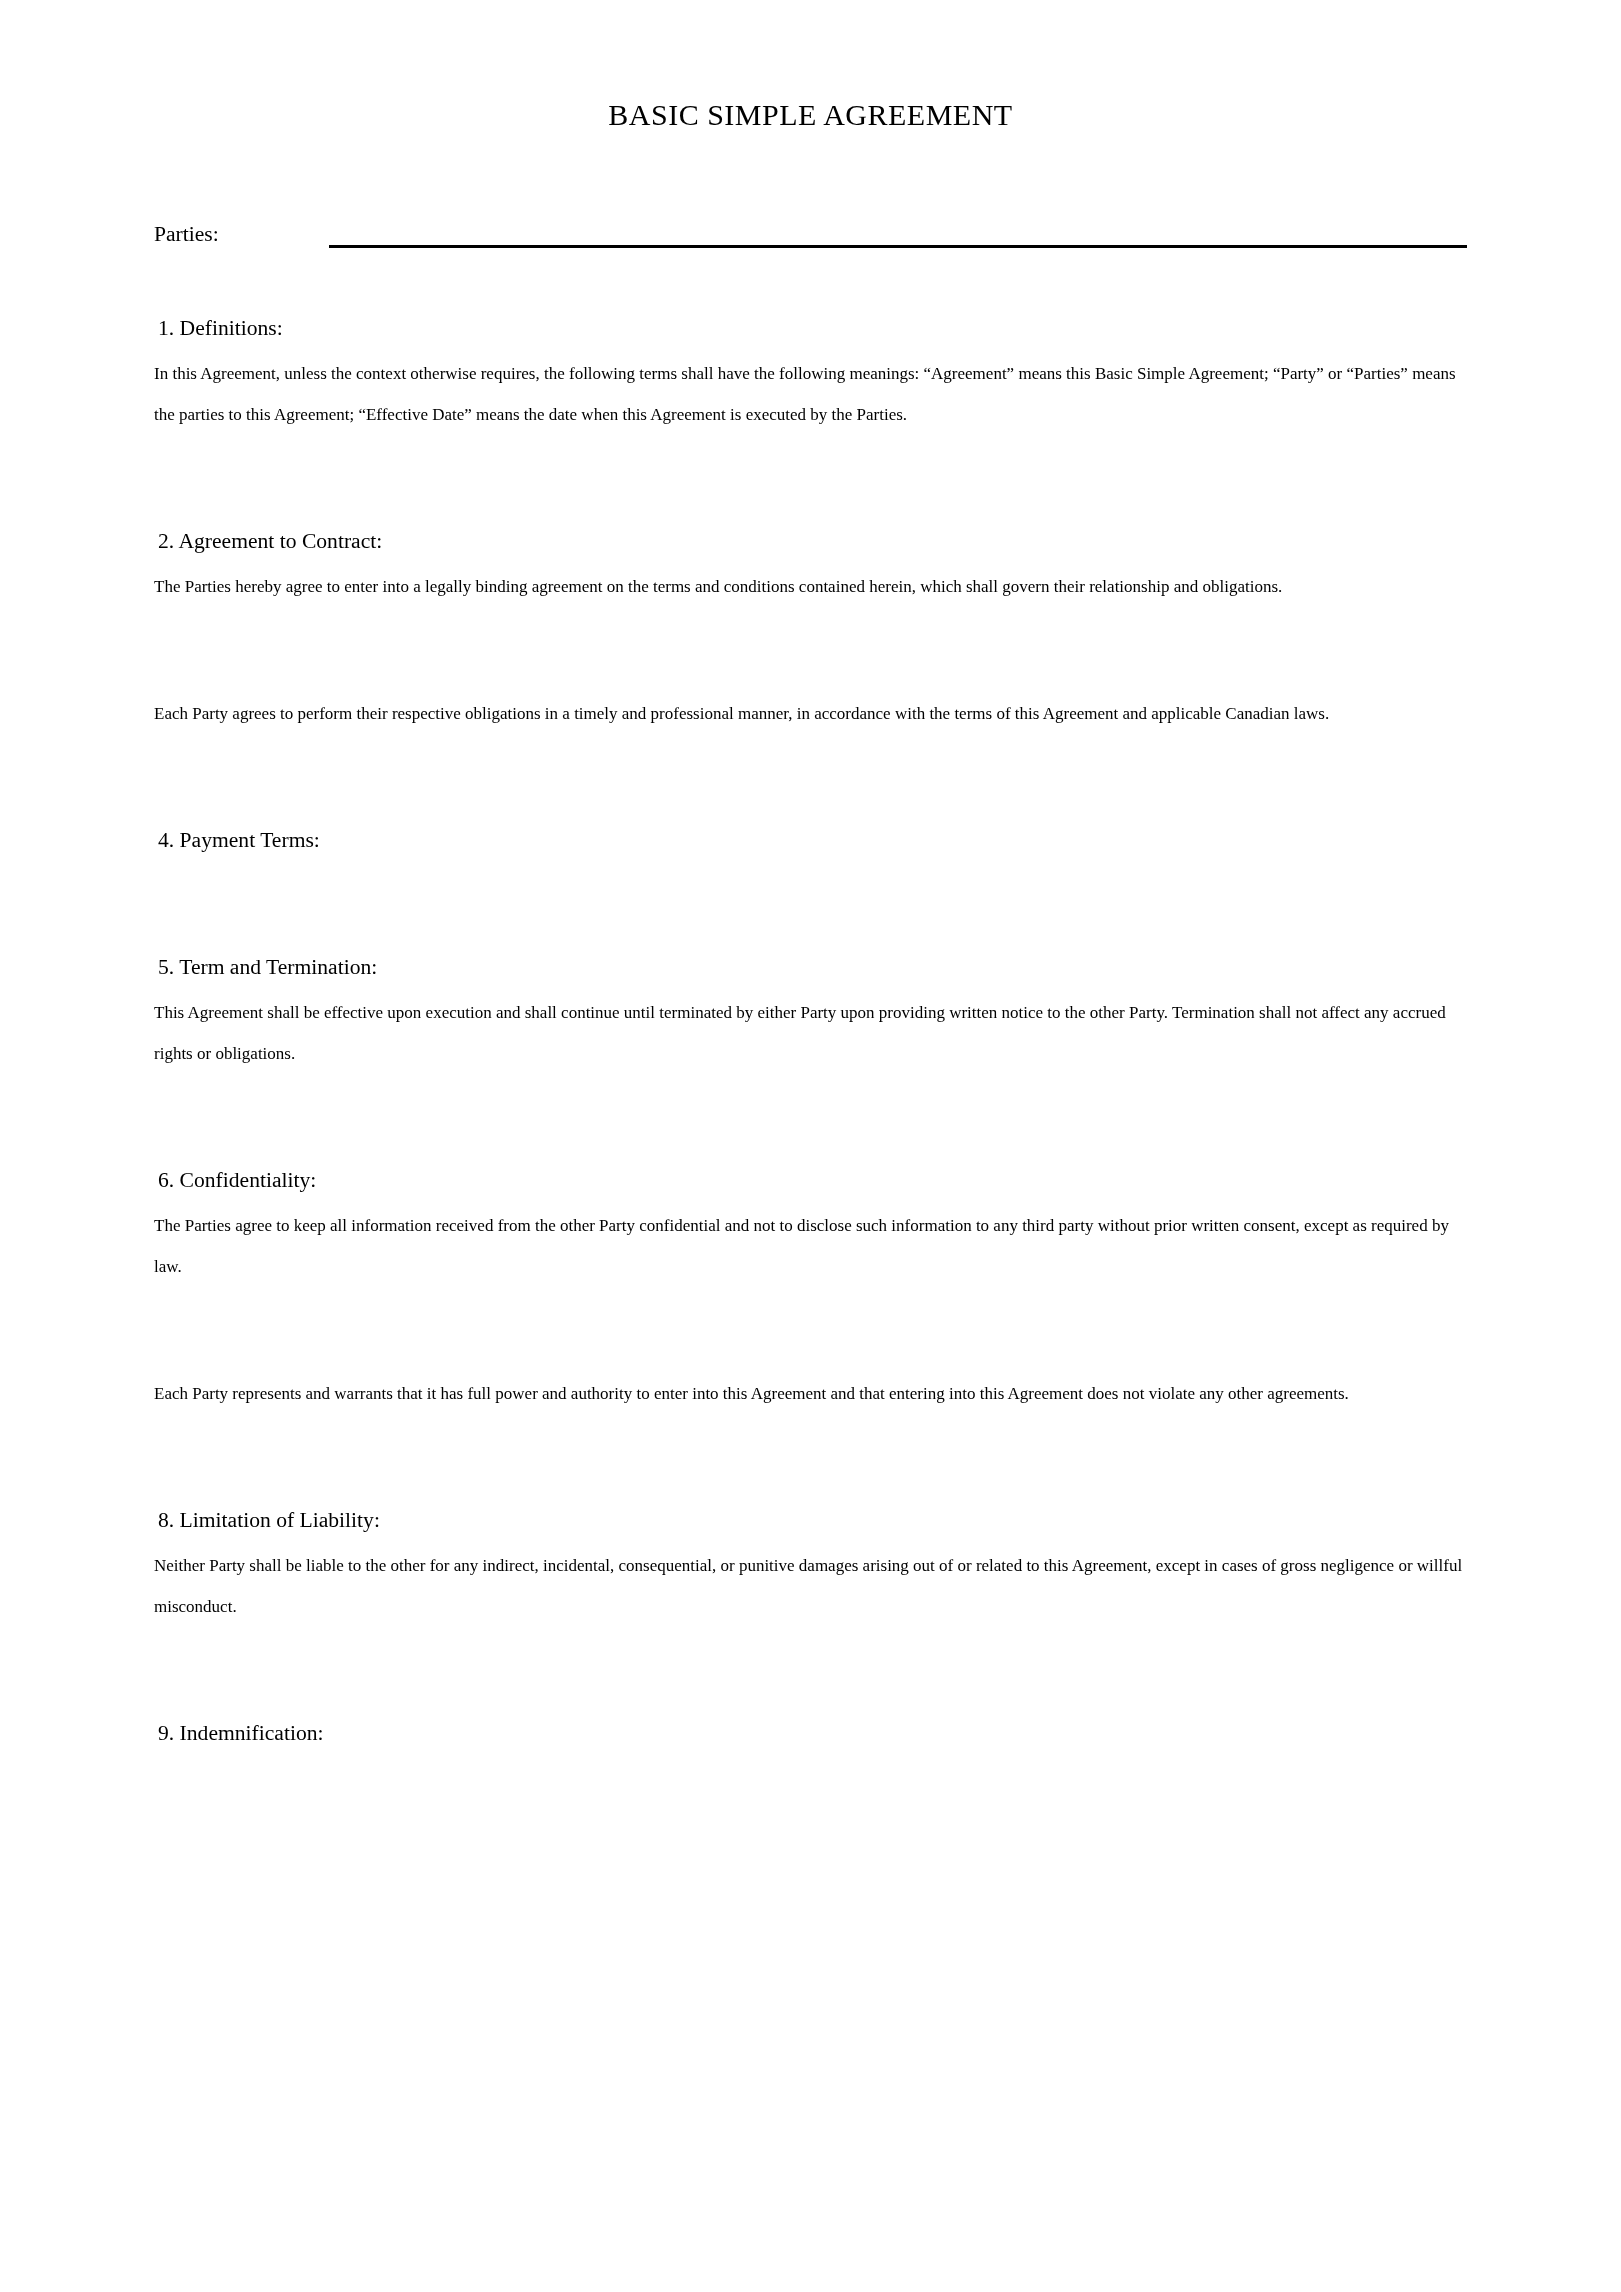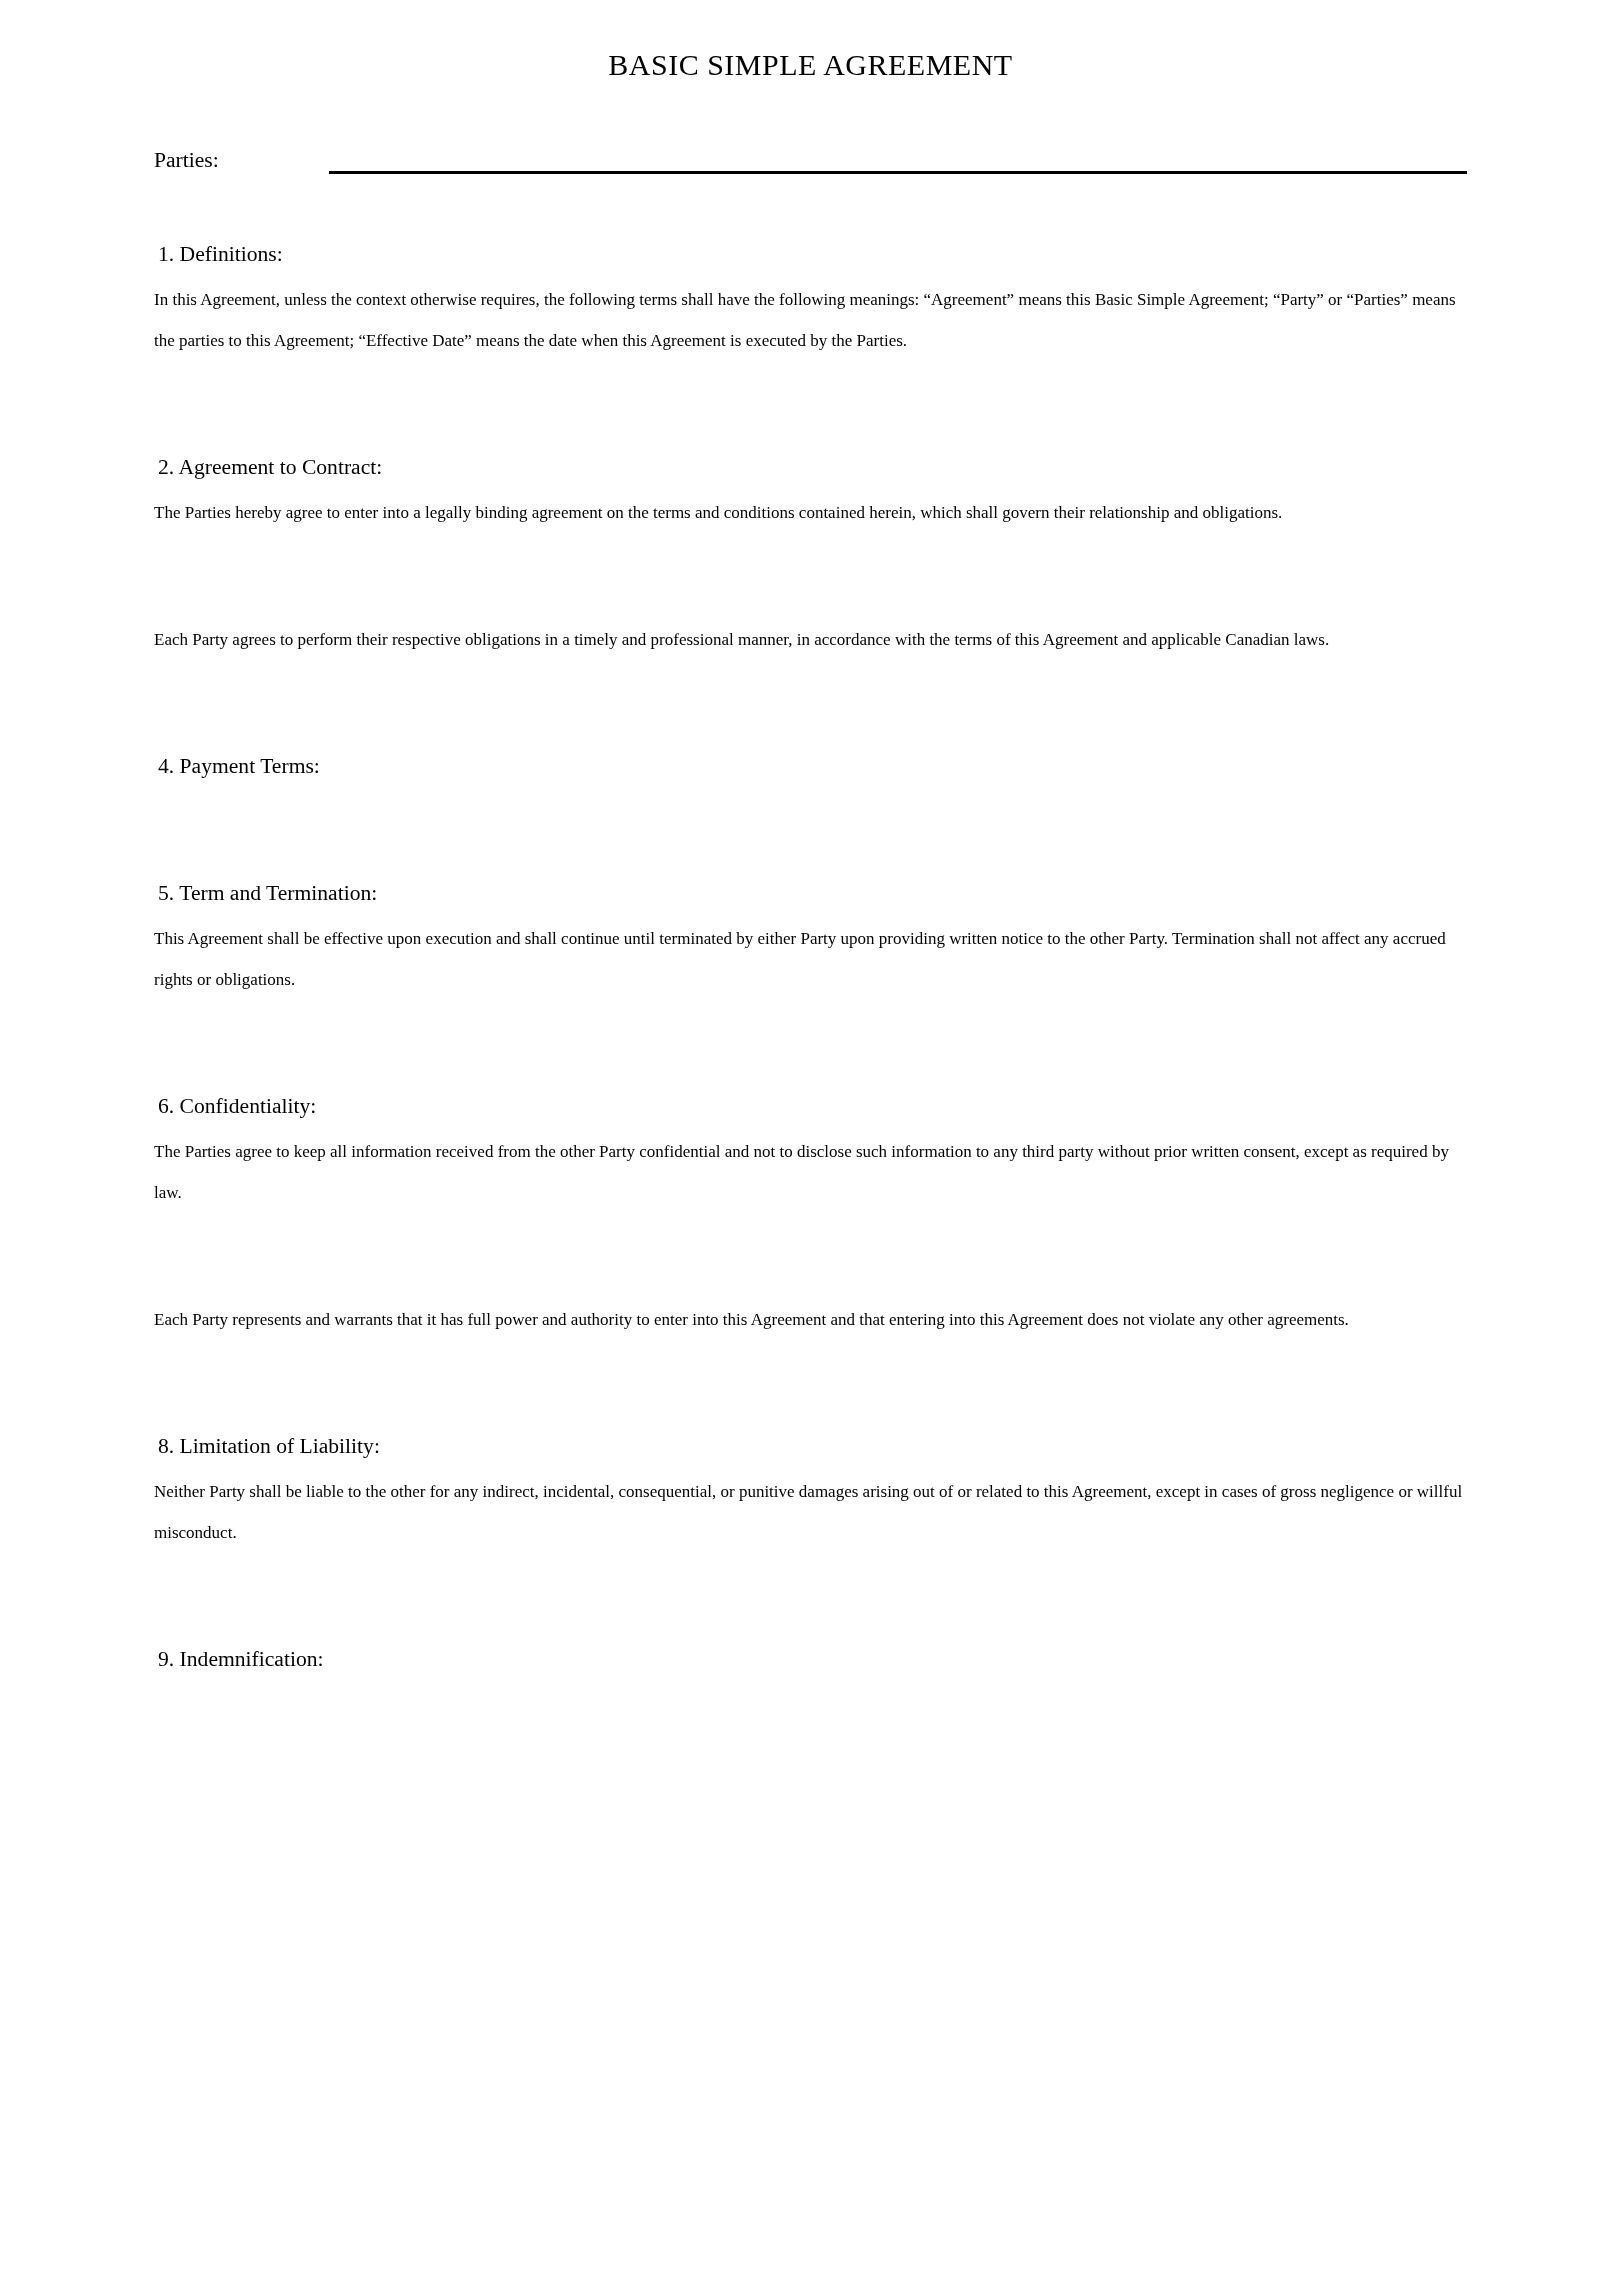--- a/index.html
+++ b/index.html
@@ -12,33 +12,33 @@
     width: 1621px;
     height: 2293px;
     background: #ffffff;
     color: #000000;
     font-family: "Liberation Serif", "DejaVu Serif", serif;
     overflow: hidden;
     box-sizing: border-box;
   }
   .doc-title {
     margin: 0;
-    padding-top: 48px;
+    padding-top: 98px;
     text-align: center;
     font-size: 30px;
     font-weight: 400;
     letter-spacing: 0.5px;
   }
   .content {
     padding: 0 154px;
   }
   .parties-row {
     display: flex;
     align-items: flex-end;
-    margin-top: 58px;
+    margin-top: 82px;
   }
   .parties-label {
     font-size: 21.6px;
     line-height: 41px;
     white-space: nowrap;
   }
   .parties-line {
     flex: 1;
     margin-left: 110px;
     margin-bottom: 6.9px;

